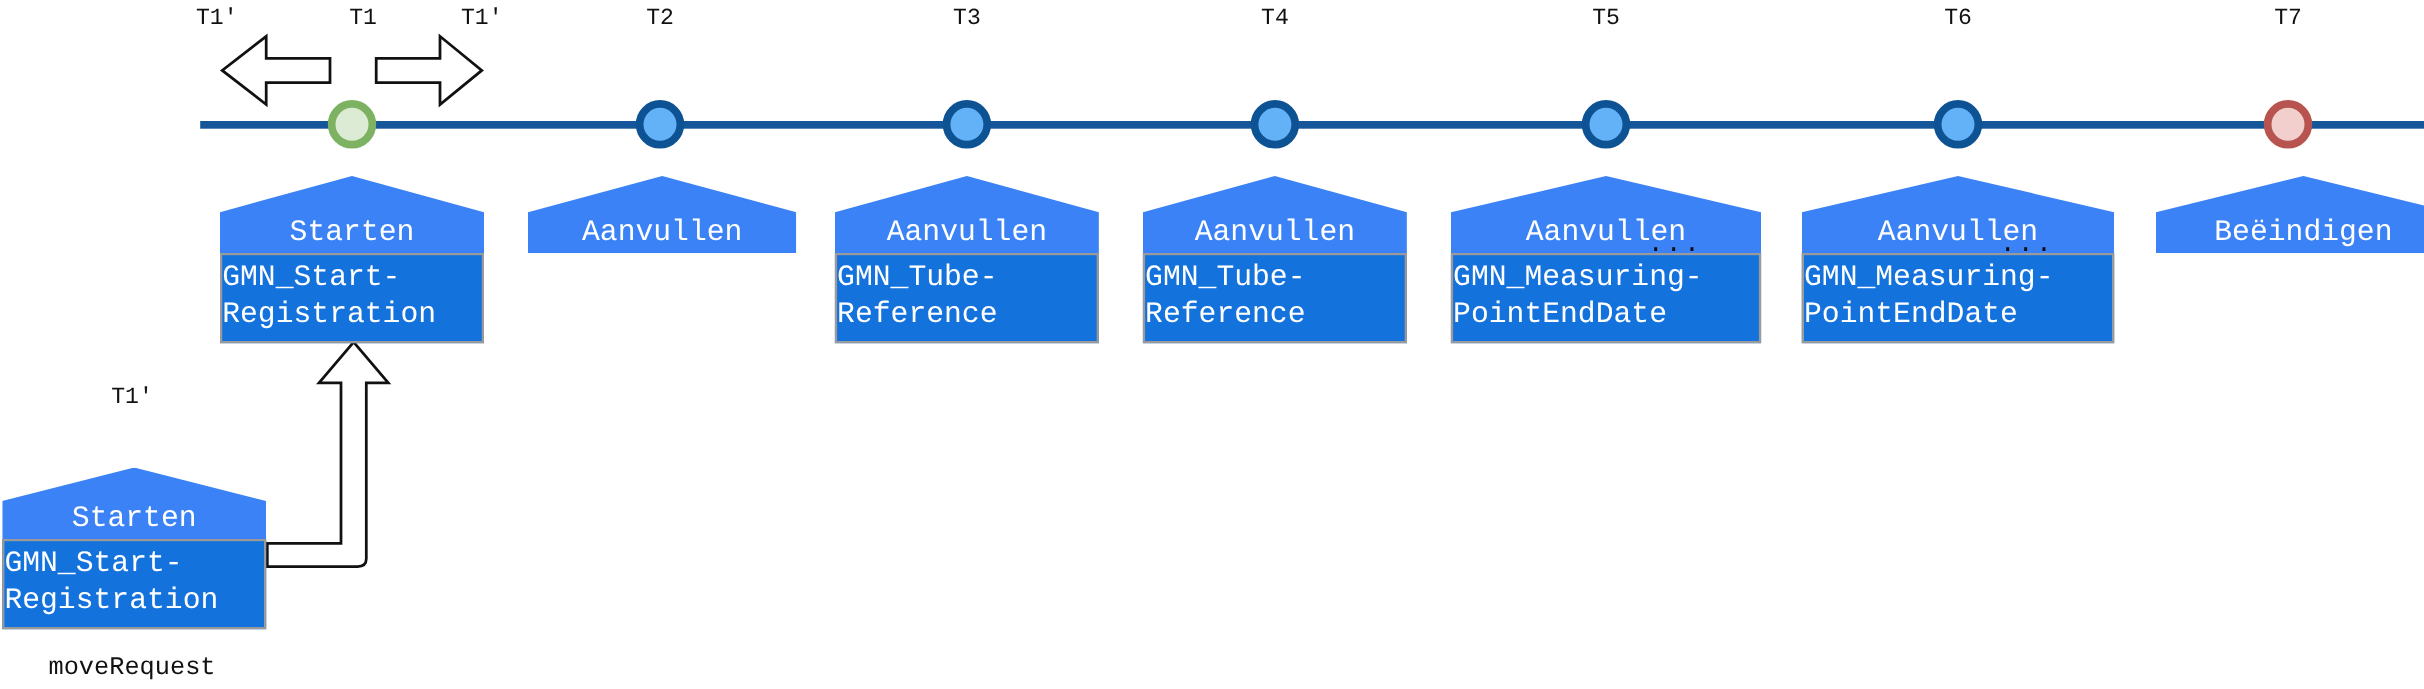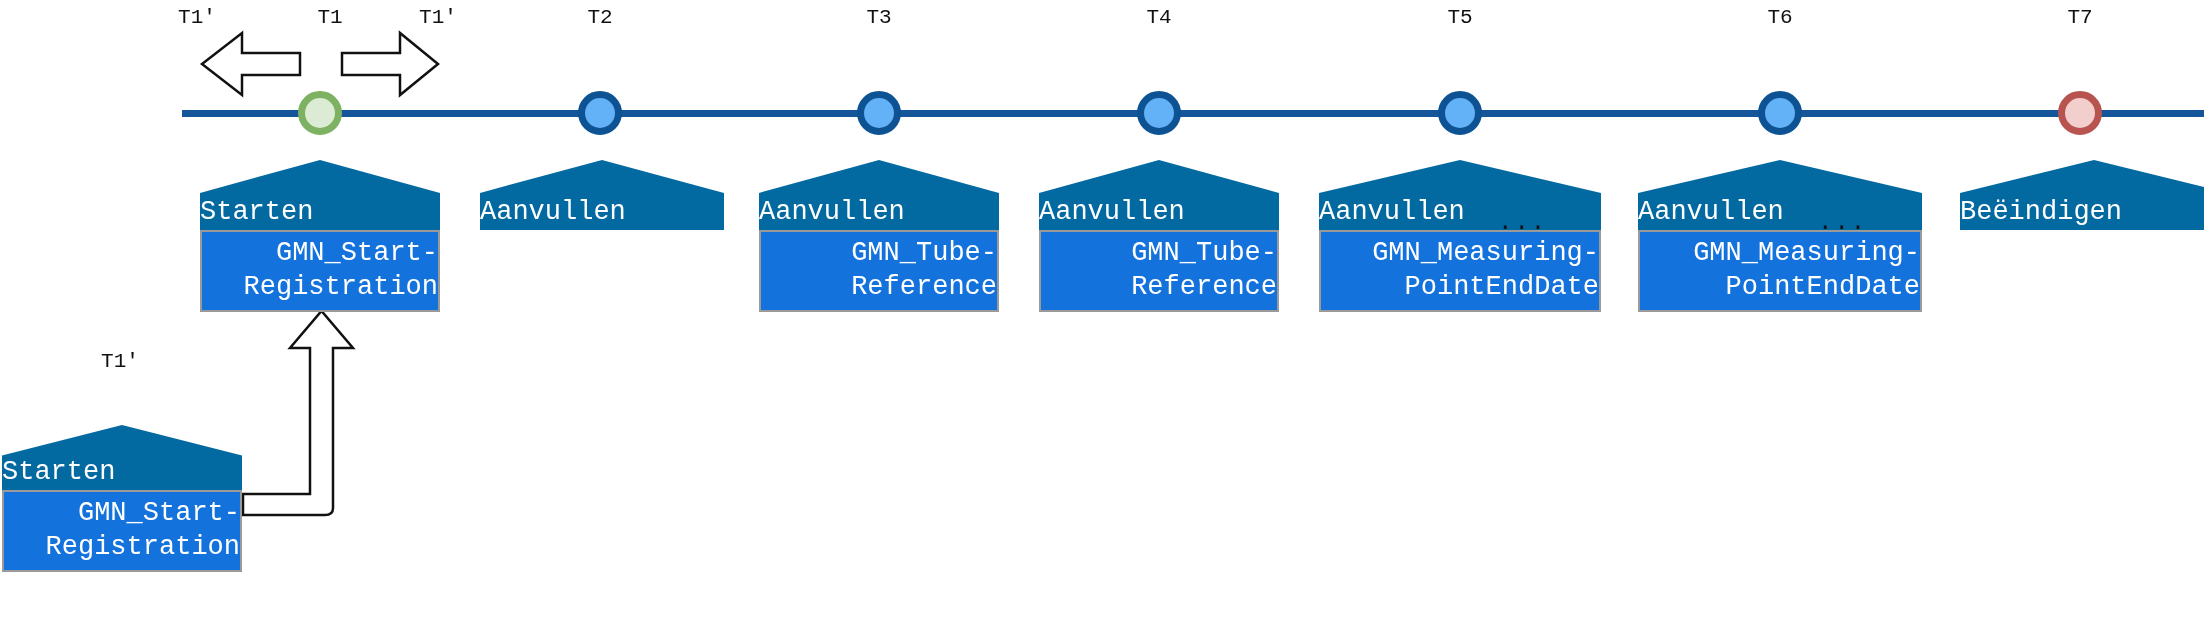--- a/index.html
+++ b/index.html
@@ -10,29 +10,29 @@
   
   .timeline-line{position:absolute;top:110px;left:182px;width:2022px;height:7px;background:#15569B;}
   .marker{position:absolute;top:91px;width:30px;height:30px;border-radius:50%;border:7px solid #0D5394;background:#63B1F7;box-sizing:content-box;}
   .marker.start{background:#DCEBD4;border-color:#7CB262;}
   .marker.end{background:#F2CFCC;border-color:#B85450;}
   
   .t-label{position:absolute;top:6px;width:100px;text-align:center;font-size:21px;color:#111;}
   
   .event{position:absolute;top:160px;}
   .roof{
-    position:relative;height:70px;background:#0369a1;
+    position:relative;height:70px;background:#3b82f6;
     clip-path:polygon(0 47%,50% 0,100% 47%,100% 100%,0 100%);
-    display:flex;flex-direction:column;justify-content:flex-end;
+    display:flex;flex-direction:column;justify-content:flex-end;align-items:center;
   }
   .roof .action{font-size:27px;line-height:30px;color:#fff;padding-bottom:3px;}
   .roof .dots{position:absolute;bottom:-2px;left:calc(50% + 38px);font-size:24px;letter-spacing:2px;color:#111;line-height:18px;}
   .plate{
     height:74px;background:#1472DD;border:2px solid #9A9A9A;
-    padding-top:4px;text-align:right;
+    padding-top:4px;text-align:left;
     font-size:27px;line-height:34px;color:#fff;white-space:pre-line;
   }
   
   .mr-label{position:absolute;top:350px;left:70px;width:100px;text-align:center;font-size:21px;}
   .mr-event{position:absolute;top:425px;left:2px;width:240px;}
   .mr-event .roof{height:65px;}
   .mr-caption{position:absolute;top:594px;left:0px;width:240px;text-align:center;font-size:23px;color:#111;}
   
   .arrows{position:absolute;top:0;left:0;width:2204px;height:626px;}
 </style>
@@ -122,14 +122,15 @@
   </div>
 
   <div class="mr-label">T1'</div>
   <div class="mr-event">
     <div class="roof">
       <span class="action">Starten</span>
     </div>
     <div class="plate">GMN_Start-
 Registration</div>
   </div>
+  <div class="mr-caption">moveRequest</div>
 
 </div>
 
 </body></html>

